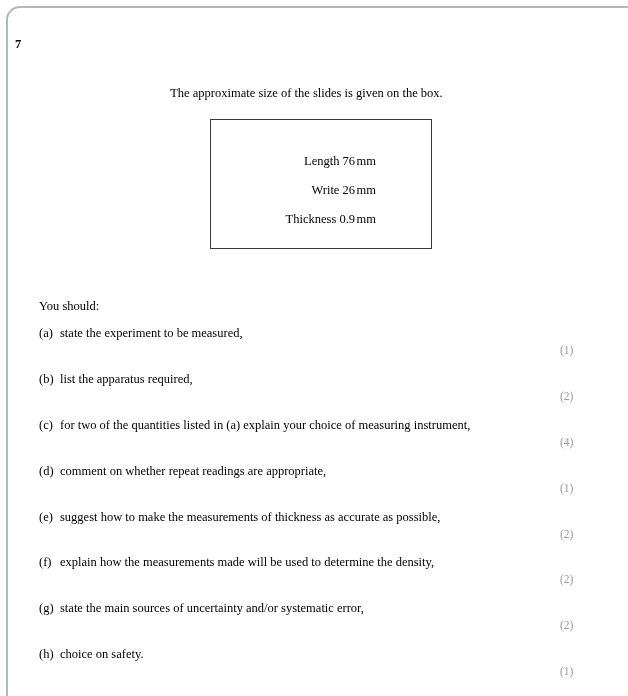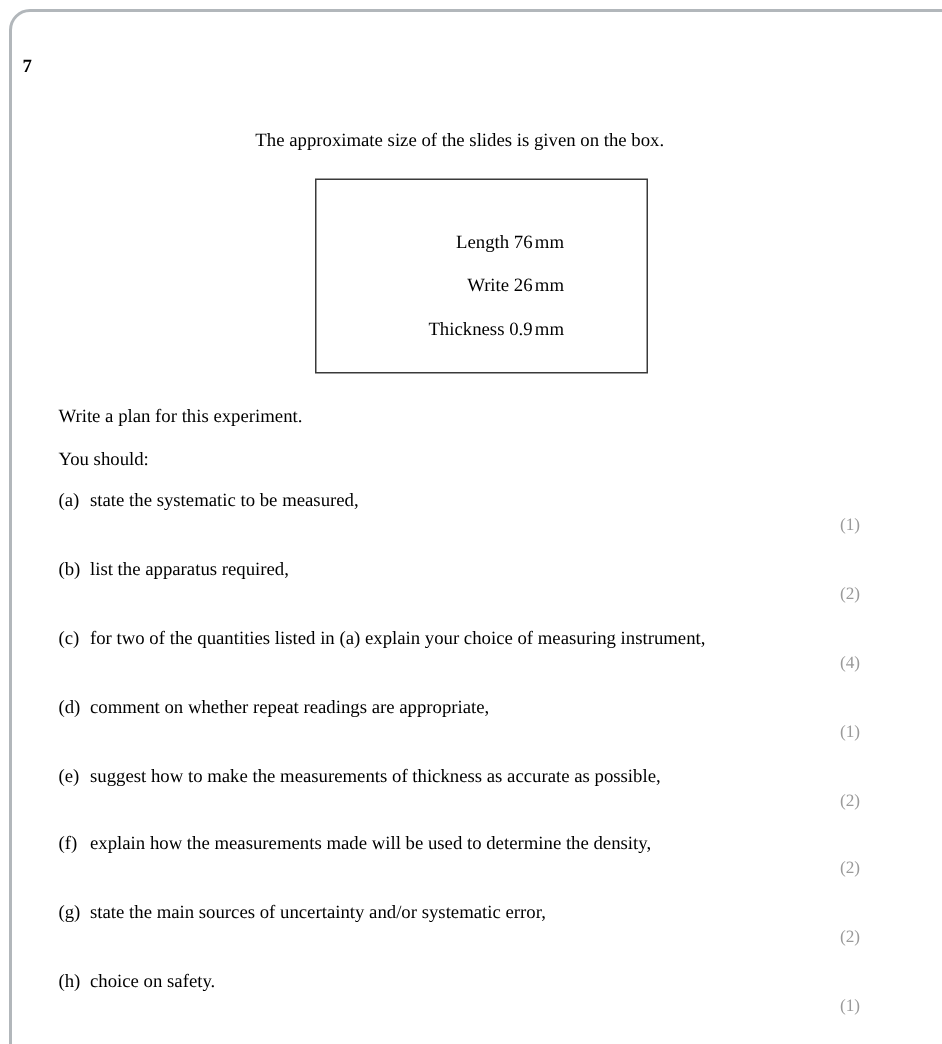--- a/index.html
+++ b/index.html
@@ -158,29 +158,28 @@
         <span>Write</span>
         <span>26</span><span class="unit">mm</span>
       </div>
       <div class="box-line">
         <span>Thickness</span>
         <span>0.9</span><span class="unit">mm</span>
       </div>
     </div>
   </div>
 
-  <div class="instr i1">Write a plan for this experiment.</div>
 
   <div class="instr i2">You should:</div>
 
   <div id="item-list">
       <div class="item" style="top: 325px;">
         <div class="item-row">
           <span class="item-tag">(a)</span>
-          <span class="item-text">state the systematic to be measured,</span>
+          <span class="item-text">state the experiment to be measured,</span>
         </div>
       </div>
       <div class="mark" style="top: 343px;">(1)</div>
       <div class="item" style="top: 371px;">
         <div class="item-row">
           <span class="item-tag">(b)</span>
           <span class="item-text">list the apparatus required,</span>
         </div>
       </div>
       <div class="mark" style="top: 389px;">(2)</div>

